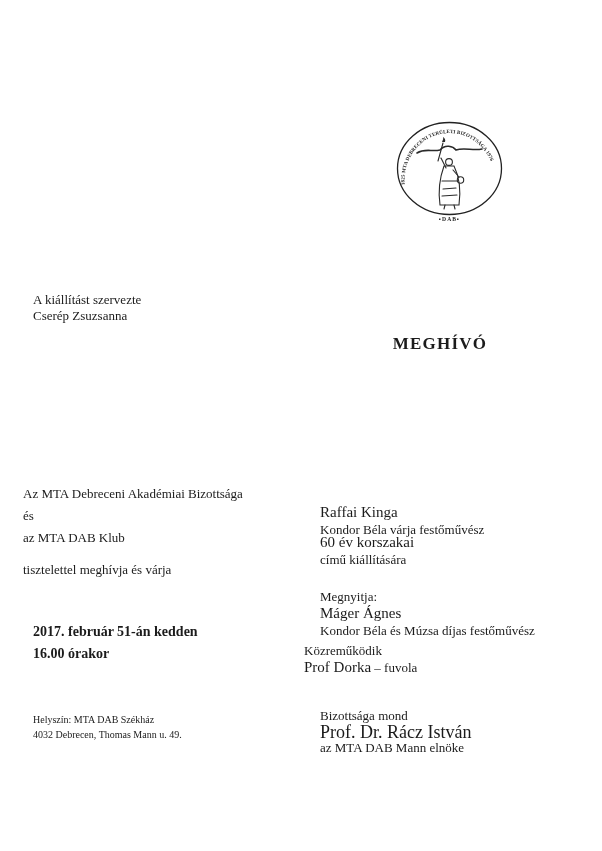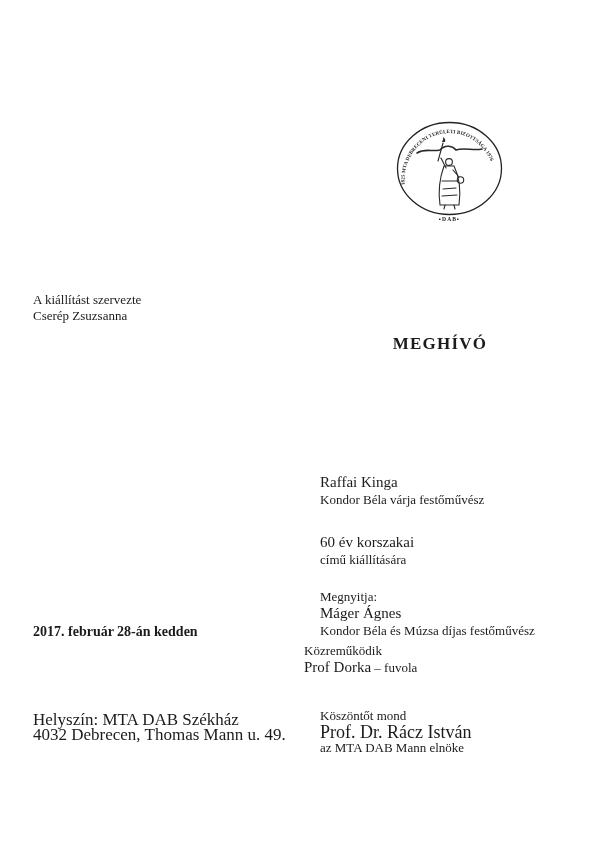--- a/index.html
+++ b/index.html
@@ -21,24 +21,24 @@
   .title-meghivo {
     position: absolute; left: 320px; top: 291px; width: 240px;
     text-align: center; font-weight: bold; font-size: 17px; letter-spacing: 1.2px; margin-top: 43px;
   }
 
   
   .organizer { left: 33px; top: 292px; width: 258px; font-size: 13px; line-height: 16px; }
   .hosts     { left: 23px; top: 483px; width: 278px; font-size: 13px; line-height: 22px; }
   .invite-line { margin-top: 10px; }
   .datetime  { left: 33px; top: 621px; width: 258px; font-size: 14px; line-height: 22px; font-weight: bold; }
-  .location  { left: 33px; top: 712px; width: 258px; font-size: 17px; line-height: 15px; }
+  .location  { left: 33px; top: 712px; width: 258px; font-size: 10px; line-height: 15px; }
 
   
-  .artist      { left: 320px; top: 474px; width: 240px; font-size: 13px; line-height: 17px; }
+  .artist      { left: 320px; top: 504px; width: 240px; font-size: 13px; line-height: 17px; }
   .exhibition  { left: 320px; top: 534px; width: 240px; font-size: 13px; line-height: 17px; }
   .opener      { left: 320px; top: 588px; width: 240px; font-size: 13px; line-height: 17px; }
   .contributor { left: 304px; top: 642px; width: 240px; font-size: 13px; line-height: 17px; }
   .greeting    { left: 320px; top: 708px; width: 240px; font-size: 13px; line-height: 16px; }
 
   .big { font-size: 15px; }
   .mid { font-size: 18px; }
 </style>
 </head>
 <body>
@@ -71,23 +71,30 @@
     </svg>
   </div>
 
   <div class="title-meghivo">MEGHÍVÓ</div>
 
   <div class="blk organizer">
     <div>A kiállítást szervezte</div>
     <div class="b">Cserép Zsuzsanna</div>
   </div>
 
+  <div class="blk hosts">
+    <div>Az MTA Debreceni Akadémiai Bizottsága</div>
+    <div>és</div>
+    <div>az MTA DAB Klub</div>
+    <div class="invite-line">tisztelettel meghívja és várja</div>
+  </div>
 
   <div class="blk datetime">
-    <div>2017. február 28-án kedden</div>
+    <div>2017. február 51-án kedden</div>
+    <div>16.00 órakor</div>
   </div>
 
   <div class="blk location">
     <div>Helyszín: MTA DAB Székház</div>
     <div>4032 Debrecen, Thomas Mann u. 49.</div>
   </div>
 
   <div class="blk artist">
     <div class="b big">Raffai Kinga</div>
     <div>Kondor Béla várja festőművész</div>
@@ -103,18 +110,18 @@
     <div class="b big">Máger Ágnes</div>
     <div>Kondor Béla és Múzsa díjas festőművész</div>
   </div>
 
   <div class="blk contributor">
     <div>Közreműködik</div>
     <div><span class="b big">Prof Dorka</span><span> – fuvola</span></div>
   </div>
 
   <div class="blk greeting">
-    <div>Köszöntőt mond</div>
+    <div>Bizottsága mond</div>
     <div class="b mid">Prof. Dr. Rácz István</div>
     <div>az MTA DAB Mann elnöke</div>
   </div>
 
 </div>
 
 </body></html>

